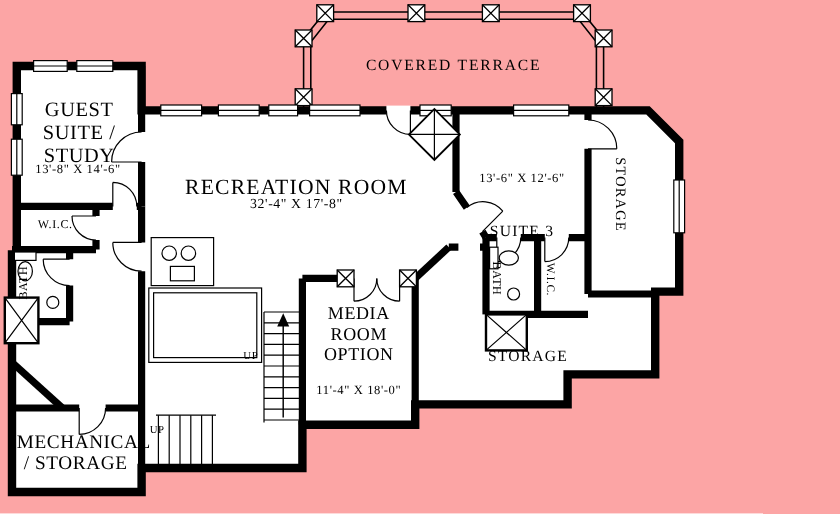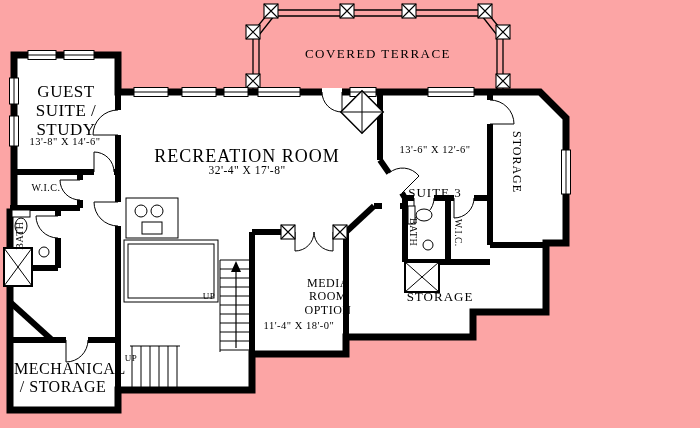--- a/index.html
+++ b/index.html
@@ -18,21 +18,21 @@
   #l-rec-name       { left:152px; top:146px; width:190px; font-size:18px; letter-spacing:1px; }
   #l-rec-dims       { left:152px; top:164px; width:190px; font-size:11.5px; }
   #l-suite3-name    { left:390px; top:138px; width:90px;  font-size:13px; letter-spacing:1px;margin-top:48px; }
   #l-suite3-dims    { left:380px; top:144px; width:110px; font-size:10.5px; }
   #l-storage-right  { left:510px; top:110px; height:105px; font-size:12px; letter-spacing:1px; }
   #l-bath-right     { left:408px; top:204px; height:56px; font-size:10px; }
   #l-wic-right      { left:452px; top:202px; height:62px; font-size:9.5px; }
   #l-otb            { left:136px; top:252px; width:72px;  font-size:11px; }
   #l-up1            { left:197px; top:291px; width:24px;  font-size:9px; }
   #l-up2            { left:119px; top:353px; width:24px;  font-size:9px; }
-  #l-media-name     { left:266px; top:277px; width:66px;  font-size:12px;margin-left:29px; }
+  #l-media-name     { left:266px; top:254px; width:66px;  font-size:15px; }
   #l-media-dims     { left:252px; top:320px; width:94px;  font-size:10.5px; }
   #l-storage-lower  { left:392px; top:290px; width:96px;  font-size:13px; letter-spacing:1px; }
   #l-mech           { left:14px;  top:360px; width:98px;  font-size:16px; }
 </style>
 </head>
 <body>
 
 <div class="plan">
 
   <svg width="700" height="428" viewBox="0 0 700 428">

